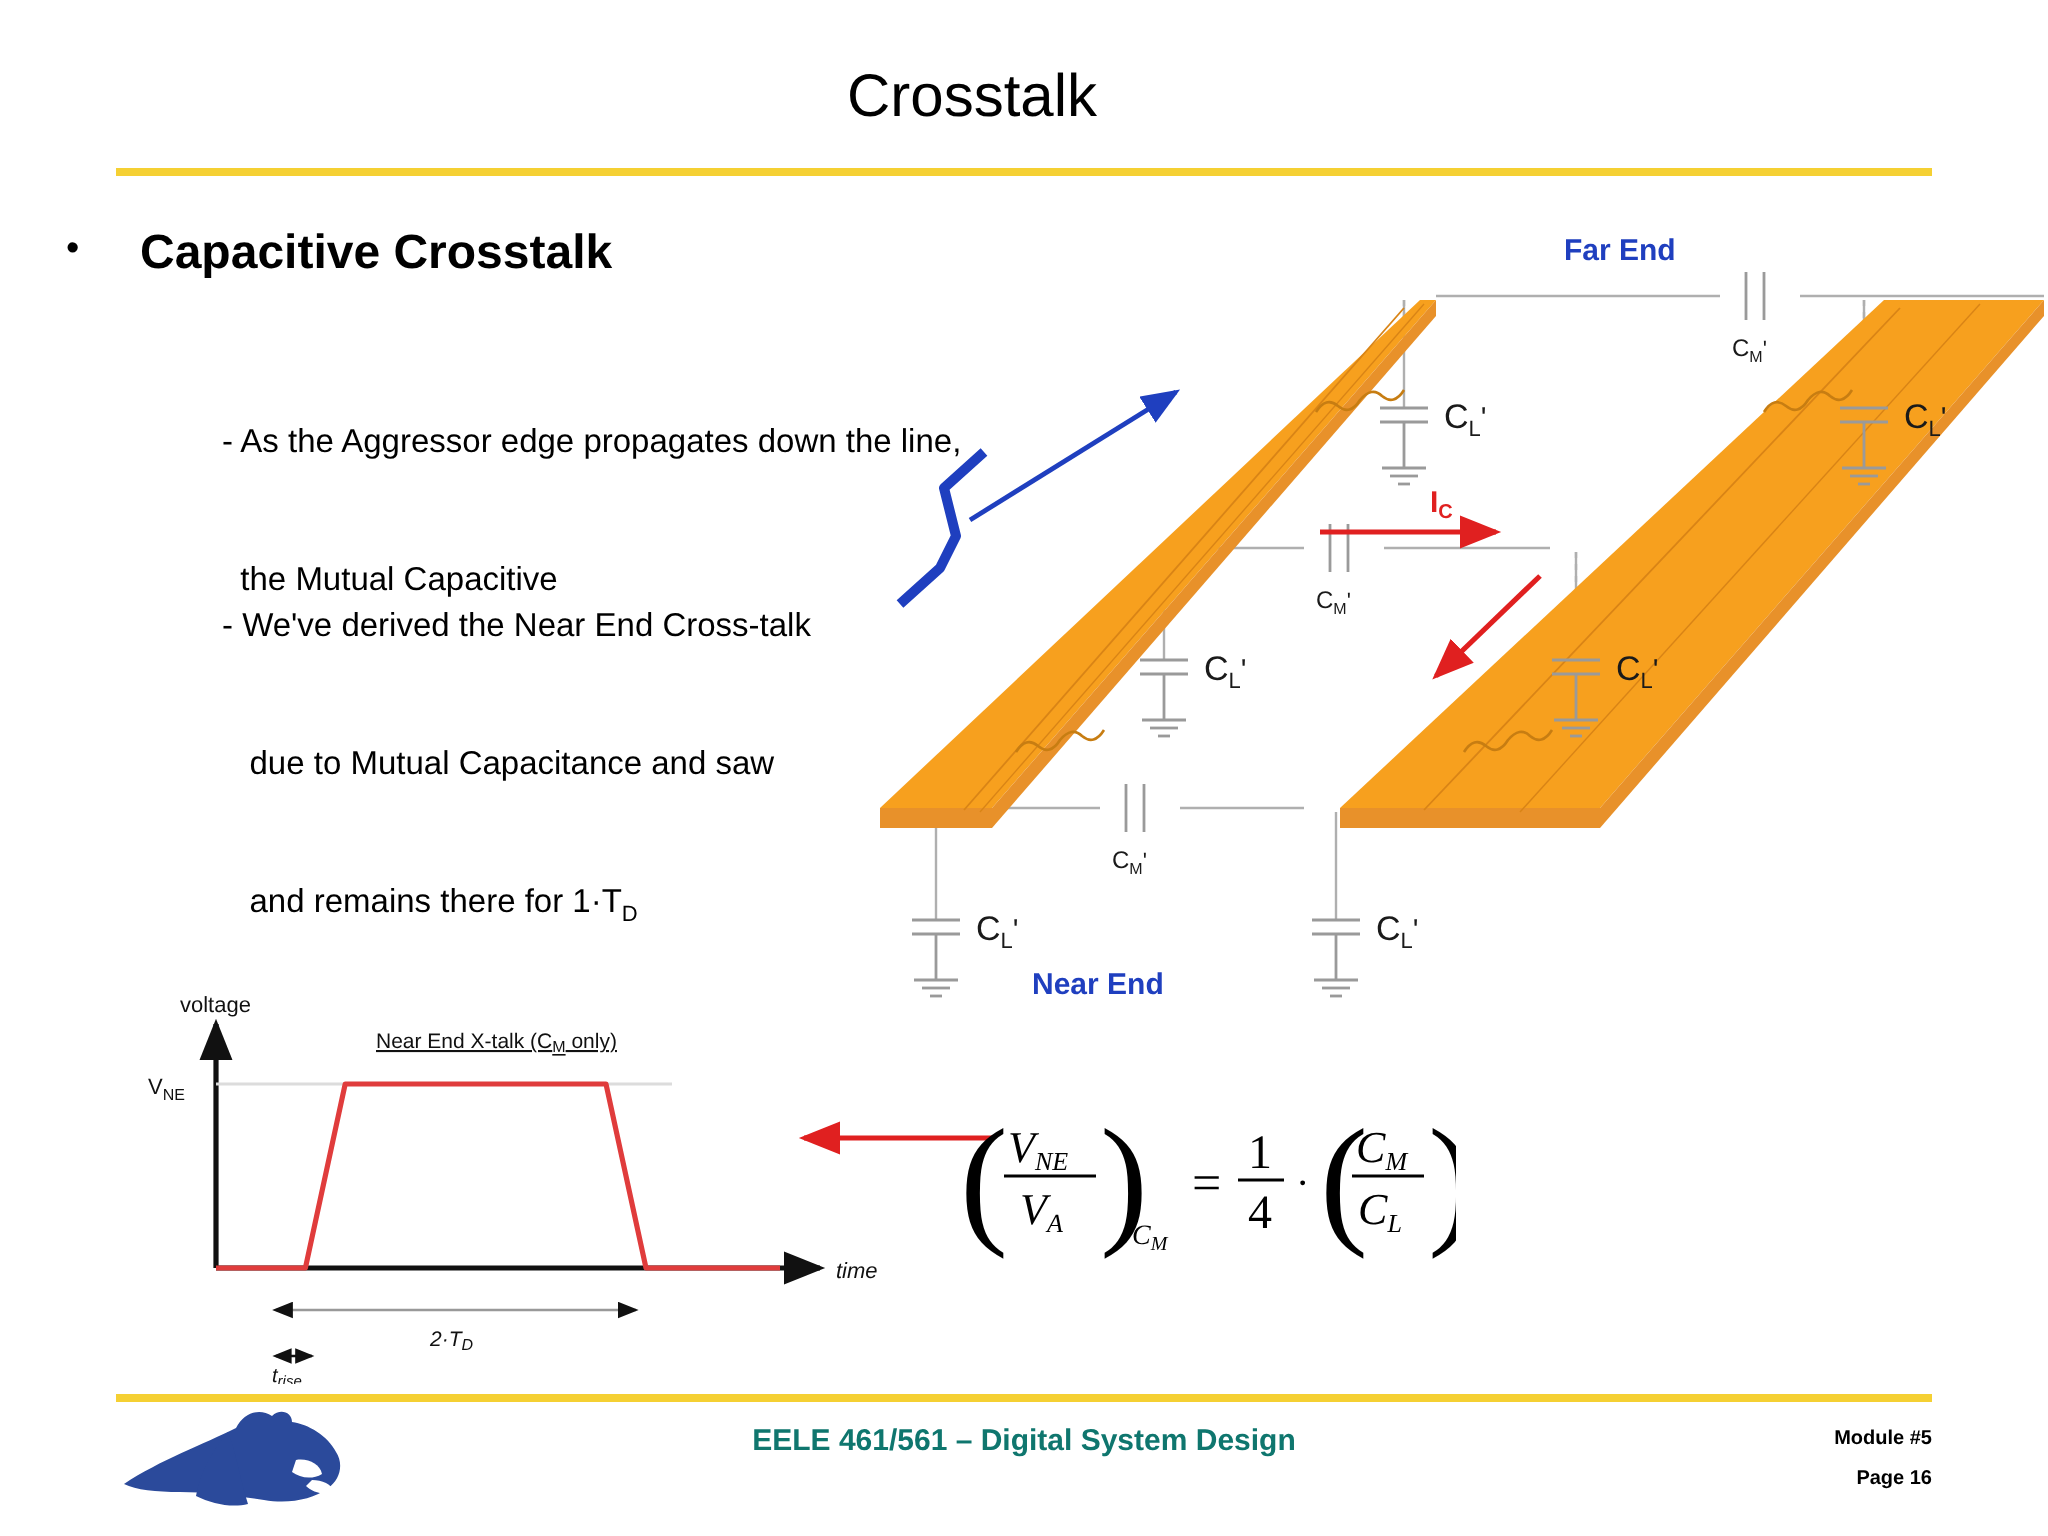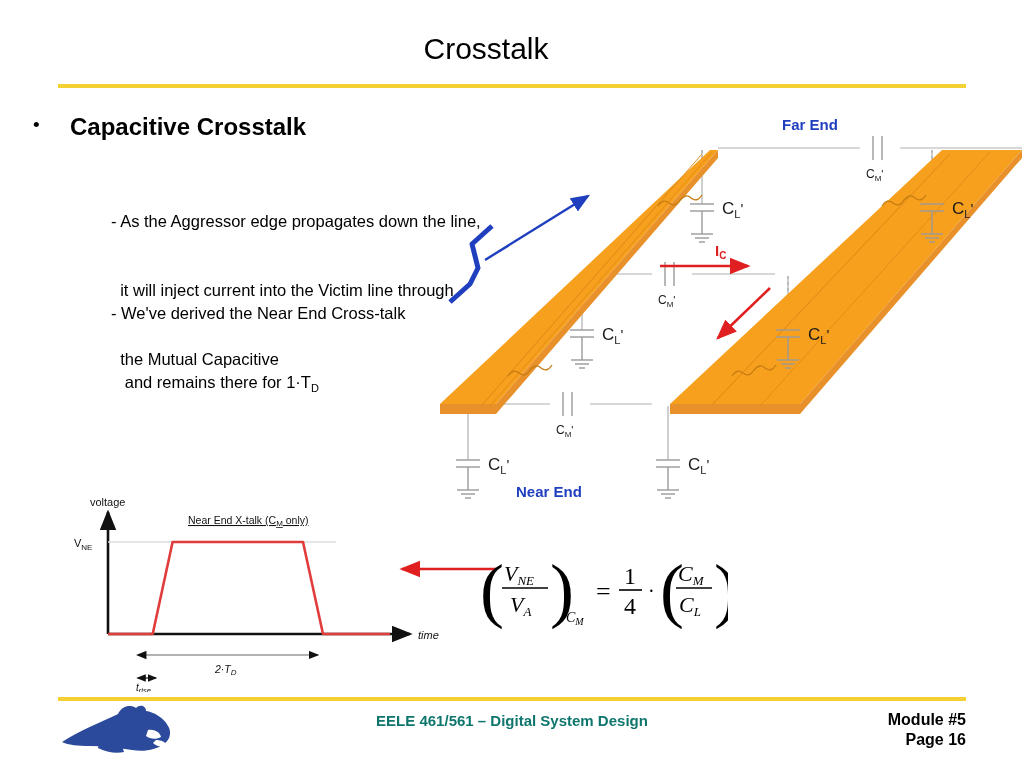--- a/index.html
+++ b/index.html
@@ -39,21 +39,21 @@
   .sub2{left:67px;top:256px;}
   .sub sub{font-size:11px;}
 
   
   .footer-center{
     position:absolute;left:0;top:712px;width:1024px;text-align:center;
     font-size:15px;font-weight:bold;color:#0f766e;
   }
   .footer-right{
     position:absolute;right:58px;top:710px;text-align:right;
-    font-size:16px;font-weight:bold;color:#000;line-height:20px;
+    font-size:10px;font-weight:bold;color:#000;line-height:20px;
   }
   .logo{position:absolute;left:60px;top:702px;width:120px;height:62px;}
 
   
   .diagram{position:absolute;left:430px;top:108px;width:594px;height:404px;}
   .wave{position:absolute;left:60px;top:492px;width:400px;height:200px;}
   .formula{position:absolute;left:478px;top:536px;width:250px;height:106px;}
   .arrow-to-chart{position:absolute;left:392px;top:552px;width:110px;height:34px;}
 
   .lbl{font-family:"Liberation Sans",sans-serif;}
@@ -64,26 +64,26 @@
 <div class="slide">
 
   <div class="title">Crosstalk</div>
   <div class="rule-top"></div>
 
   <div class="bullet-dot">•</div>
   <div class="bullet-head">Capacitive Crosstalk</div>
 
   <div class="sub sub1">
     <div>- As the Aggressor edge propagates down the line,</div>
-    <div>  it will inject current into the Victim line through</div>
     <div>  the Mutual Capacitive</div>
   </div>
 
   <div class="sub sub2">
     <div>- We've derived the Near End Cross-talk</div>
+    <div>   due to Mutual Capacitance and saw</div>
     <div><span>   and remains there for 1·T</span><sub>D</sub></div>
   </div>
 
   <div class="diagram">
     <svg width="594" height="404" viewBox="0 0 594 404" xmlns="http://www.w3.org/2000/svg">
       <defs>
         <marker id="redArrow" markerWidth="9" markerHeight="9" refX="7" refY="3.2" orient="auto">
           <path d="M0,0 L8,3.2 L0,6.4 z" fill="#E02020"></path>
         </marker>
         <marker id="blueArrow" markerWidth="9" markerHeight="9" refX="7" refY="3.2" orient="auto">

